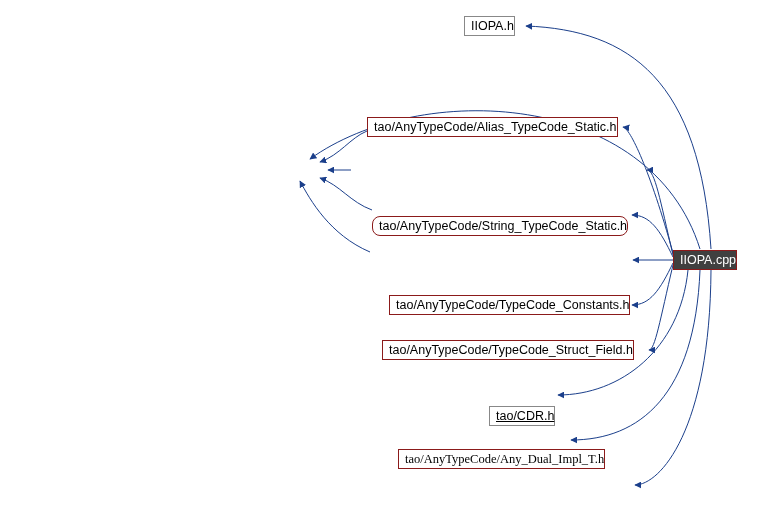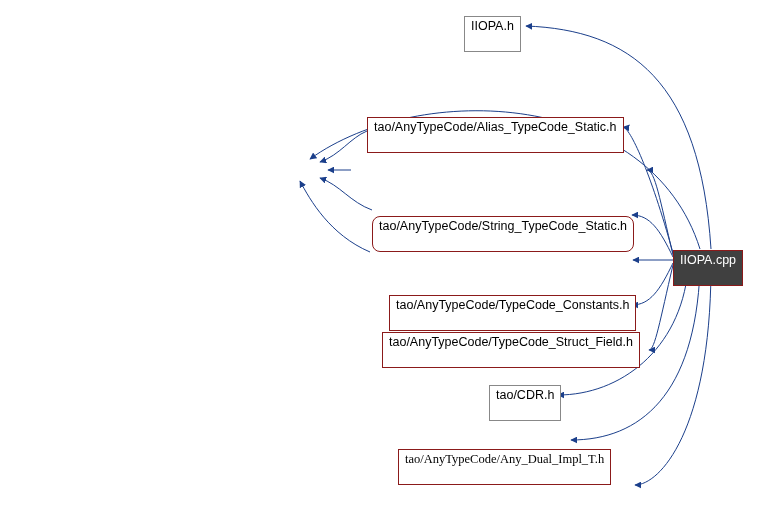--- a/index.html
+++ b/index.html
@@ -23,24 +23,24 @@
     width: 763px;
     height: 520px;
     pointer-events: none;
   }
   .node {
     position: absolute;
     box-sizing: border-box;
     border: 1px solid #8b1a1a;
     background: #ffffff;
     color: #000000;
-    padding: 1px 6px 2px 6px;
+    padding: 1px 0 2px 6px;
     white-space: nowrap;
     line-height: 16px;
-    height: 36px;
+    height: 20px;
   }
   .node.black {
     border: 1px solid #8b1a1a;
     background: #404040;
     color: #ffffff;
   }
   .node.gray {
     border: 1px solid #888888;
     color: #000000;
   }
@@ -105,25 +105,25 @@
 
 <div class="node" style="left:372px; top:216px;border-radius:8px;">
   <span>tao/AnyTypeCode/String_TypeCode_Static.h</span>
 </div>
 
 
 <div class="node" style="left:389px; top:295px;">
   <span>tao/AnyTypeCode/TypeCode_Constants.h</span>
 </div>
 
-<div class="node" style="left:382px; top:332px;">
+<div class="node" style="left:382px; top:340px;">
   <span>tao/AnyTypeCode/TypeCode_Struct_Field.h</span>
 </div>
 
-<div class="node gray" style="left:489px; top:385px;">
+<div class="node gray" style="left:489px; top:406px;text-decoration:underline;">
   <span>tao/CDR.h</span>
 </div>
 
 
 <div class="node" style="left:398px; top:449px;font-family:Liberation Serif, serif;">
   <span>tao/AnyTypeCode/Any_Dual_Impl_T.h</span>
 </div>
 
 </div>
 

